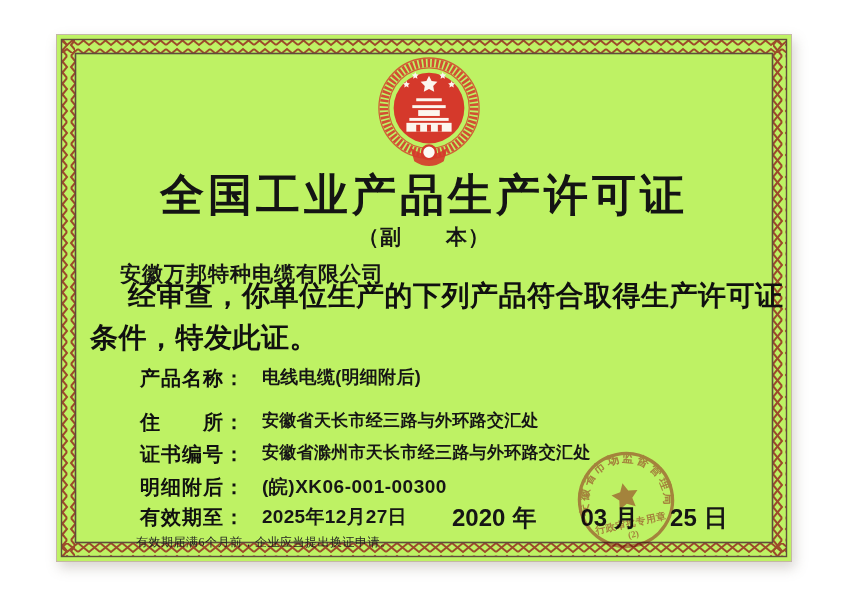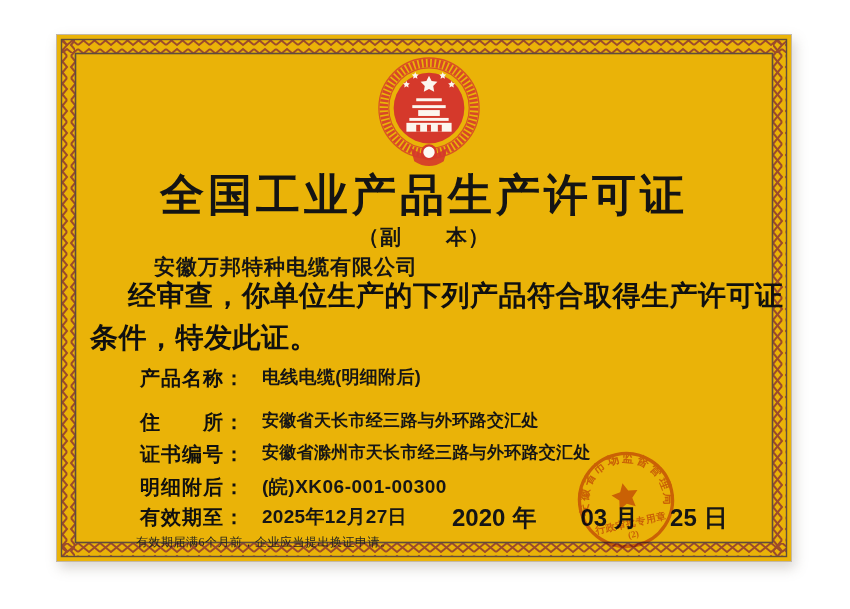--- a/index.html
+++ b/index.html
@@ -4,41 +4,40 @@
 <style>
   html,body{margin:0;padding:0;}
   body{
     width:850px;height:609px;position:relative;overflow:hidden;
     background:#ffffff;
     font-family:"Liberation Sans","DejaVu Sans",sans-serif;
     color:#151515;
   }
   .certificate{
     position:absolute;left:56px;top:34px;width:736px;height:528px;
-    background:#eab308;
+    background:#bef264;
     box-shadow:3px 6px 12px rgba(115,105,90,.28);
   }
   .border-svg{position:absolute;left:0;top:0;width:736px;height:528px;}
   .abs{position:absolute;}
   .emblem{left:317px;top:22px;width:112px;height:116px;}
   .title{
     left:0;top:132px;width:100%;margin:0;text-align:center;
     font-family:"Liberation Serif","DejaVu Serif",serif;
     font-size:44px;font-weight:900;letter-spacing:4px;color:#141414;
     white-space:nowrap;
   }
   .subtitle{
     left:0;top:189px;width:100%;text-align:center;
     font-family:"Liberation Serif","DejaVu Serif",serif;
     font-size:21px;font-weight:700;letter-spacing:1px;
   }
   .company{
-    left:64px;top:219px;font-size:21px;font-weight:700;letter-spacing:1px;
+    left:64px;top:226px;font-size:21px;font-weight:700;letter-spacing:1px;
     white-space:nowrap;
-    margin-left:34px;
   }
   .stmt{
     font-family:"Liberation Serif","DejaVu Serif",serif;
     font-size:28px;font-weight:900;letter-spacing:.5px;white-space:nowrap;color:#101010;
   }
   .stmt1{left:72px;top:243px;}
   .stmt2{left:34px;top:285px;}
   .row{display:flex;align-items:flex-start;white-space:nowrap;}
   .row .lbl{
     font-family:"Liberation Serif","DejaVu Serif",serif;

